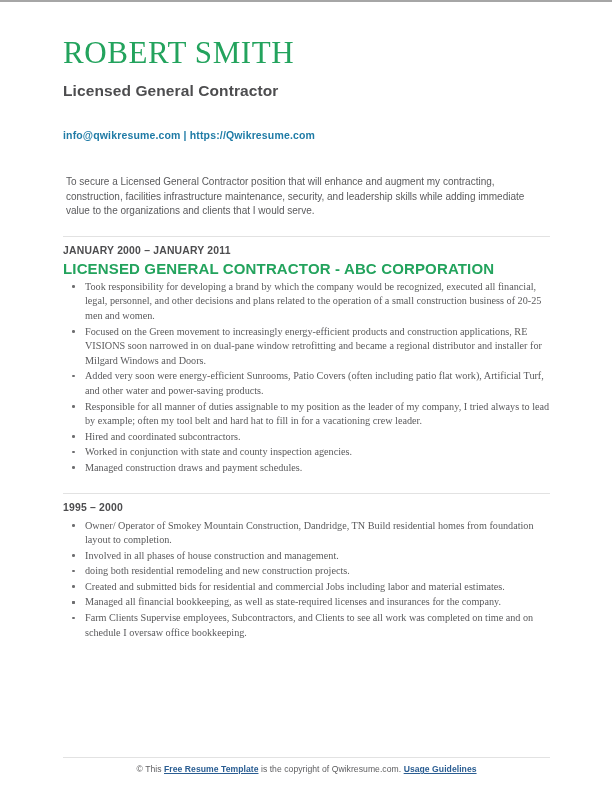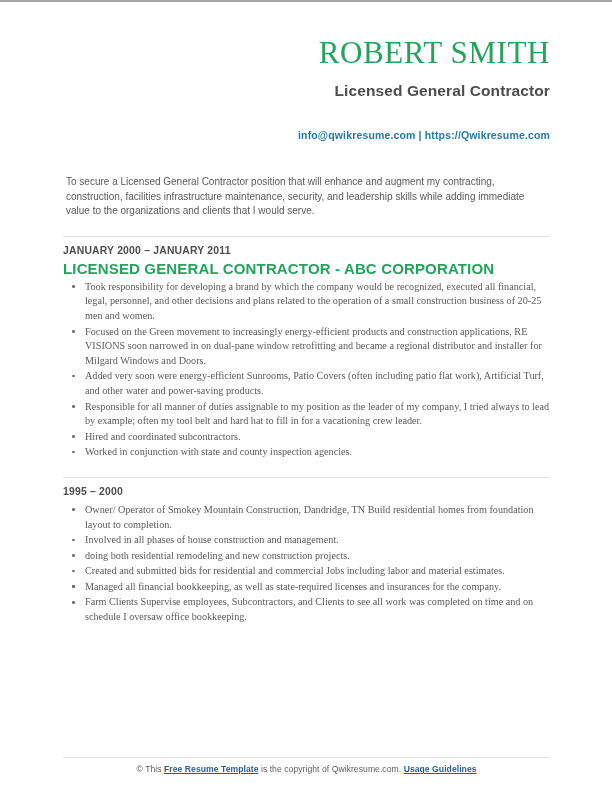--- a/index.html
+++ b/index.html
@@ -33,21 +33,21 @@
   .content {
     position: absolute;
     top: 0;
     left: 63px;
     width: 487px;
   }
 
   
   .header {
     padding-top: 35px;
-    text-align: right;
+    text-align: left;
   }
   .name {
     font-family: "Liberation Serif", serif;
     font-size: 31px;
     line-height: 36px;
     letter-spacing: 0.6px;
     color: #23a35d;
     font-weight: normal;
     margin: 0;
   }
@@ -176,20 +176,21 @@
       <hr class="divider">
       <div class="date-range">JANUARY 2000 – JANUARY 2011</div>
       <div class="role-line">LICENSED GENERAL CONTRACTOR - ABC CORPORATION</div>
       <ul class="bullets">
         <li><span class="dot"></span><span>Took responsibility for developing a brand by which the company would be recognized, executed all financial, legal, personnel, and other decisions and plans related to the operation of a small construction business of 20-25 men and women.</span></li>
         <li><span class="dot"></span><span>Focused on the Green movement to increasingly energy-efficient products and construction applications, RE VISIONS soon narrowed in on dual-pane window retrofitting and became a regional distributor and installer for Milgard Windows and Doors.</span></li>
         <li><span class="dot"></span><span>Added very soon were energy-efficient Sunrooms, Patio Covers (often including patio flat work), Artificial Turf, and other water and power-saving products.</span></li>
         <li><span class="dot"></span><span>Responsible for all manner of duties assignable to my position as the leader of my company, I tried always to lead by example; often my tool belt and hard hat to fill in for a vacationing crew leader.</span></li>
         <li><span class="dot"></span><span>Hired and coordinated subcontractors.</span></li>
         <li><span class="dot"></span><span>Worked in conjunction with state and county inspection agencies.</span></li>
+        <li><span class="dot"></span><span>Managed construction draws and payment schedules.</span></li>
       </ul>
     </div>
 
     <div class="section">
       <hr class="divider">
       <div class="date-range">1995 – 2000</div>
       <ul class="bullets">
         <li><span class="dot"></span><span>Owner/ Operator of Smokey Mountain Construction, Dandridge, TN Build residential homes from foundation layout to completion.</span></li>
         <li><span class="dot"></span><span>Involved in all phases of house construction and management.</span></li>
         <li><span class="dot"></span><span>doing both residential remodeling and new construction projects.</span></li>

